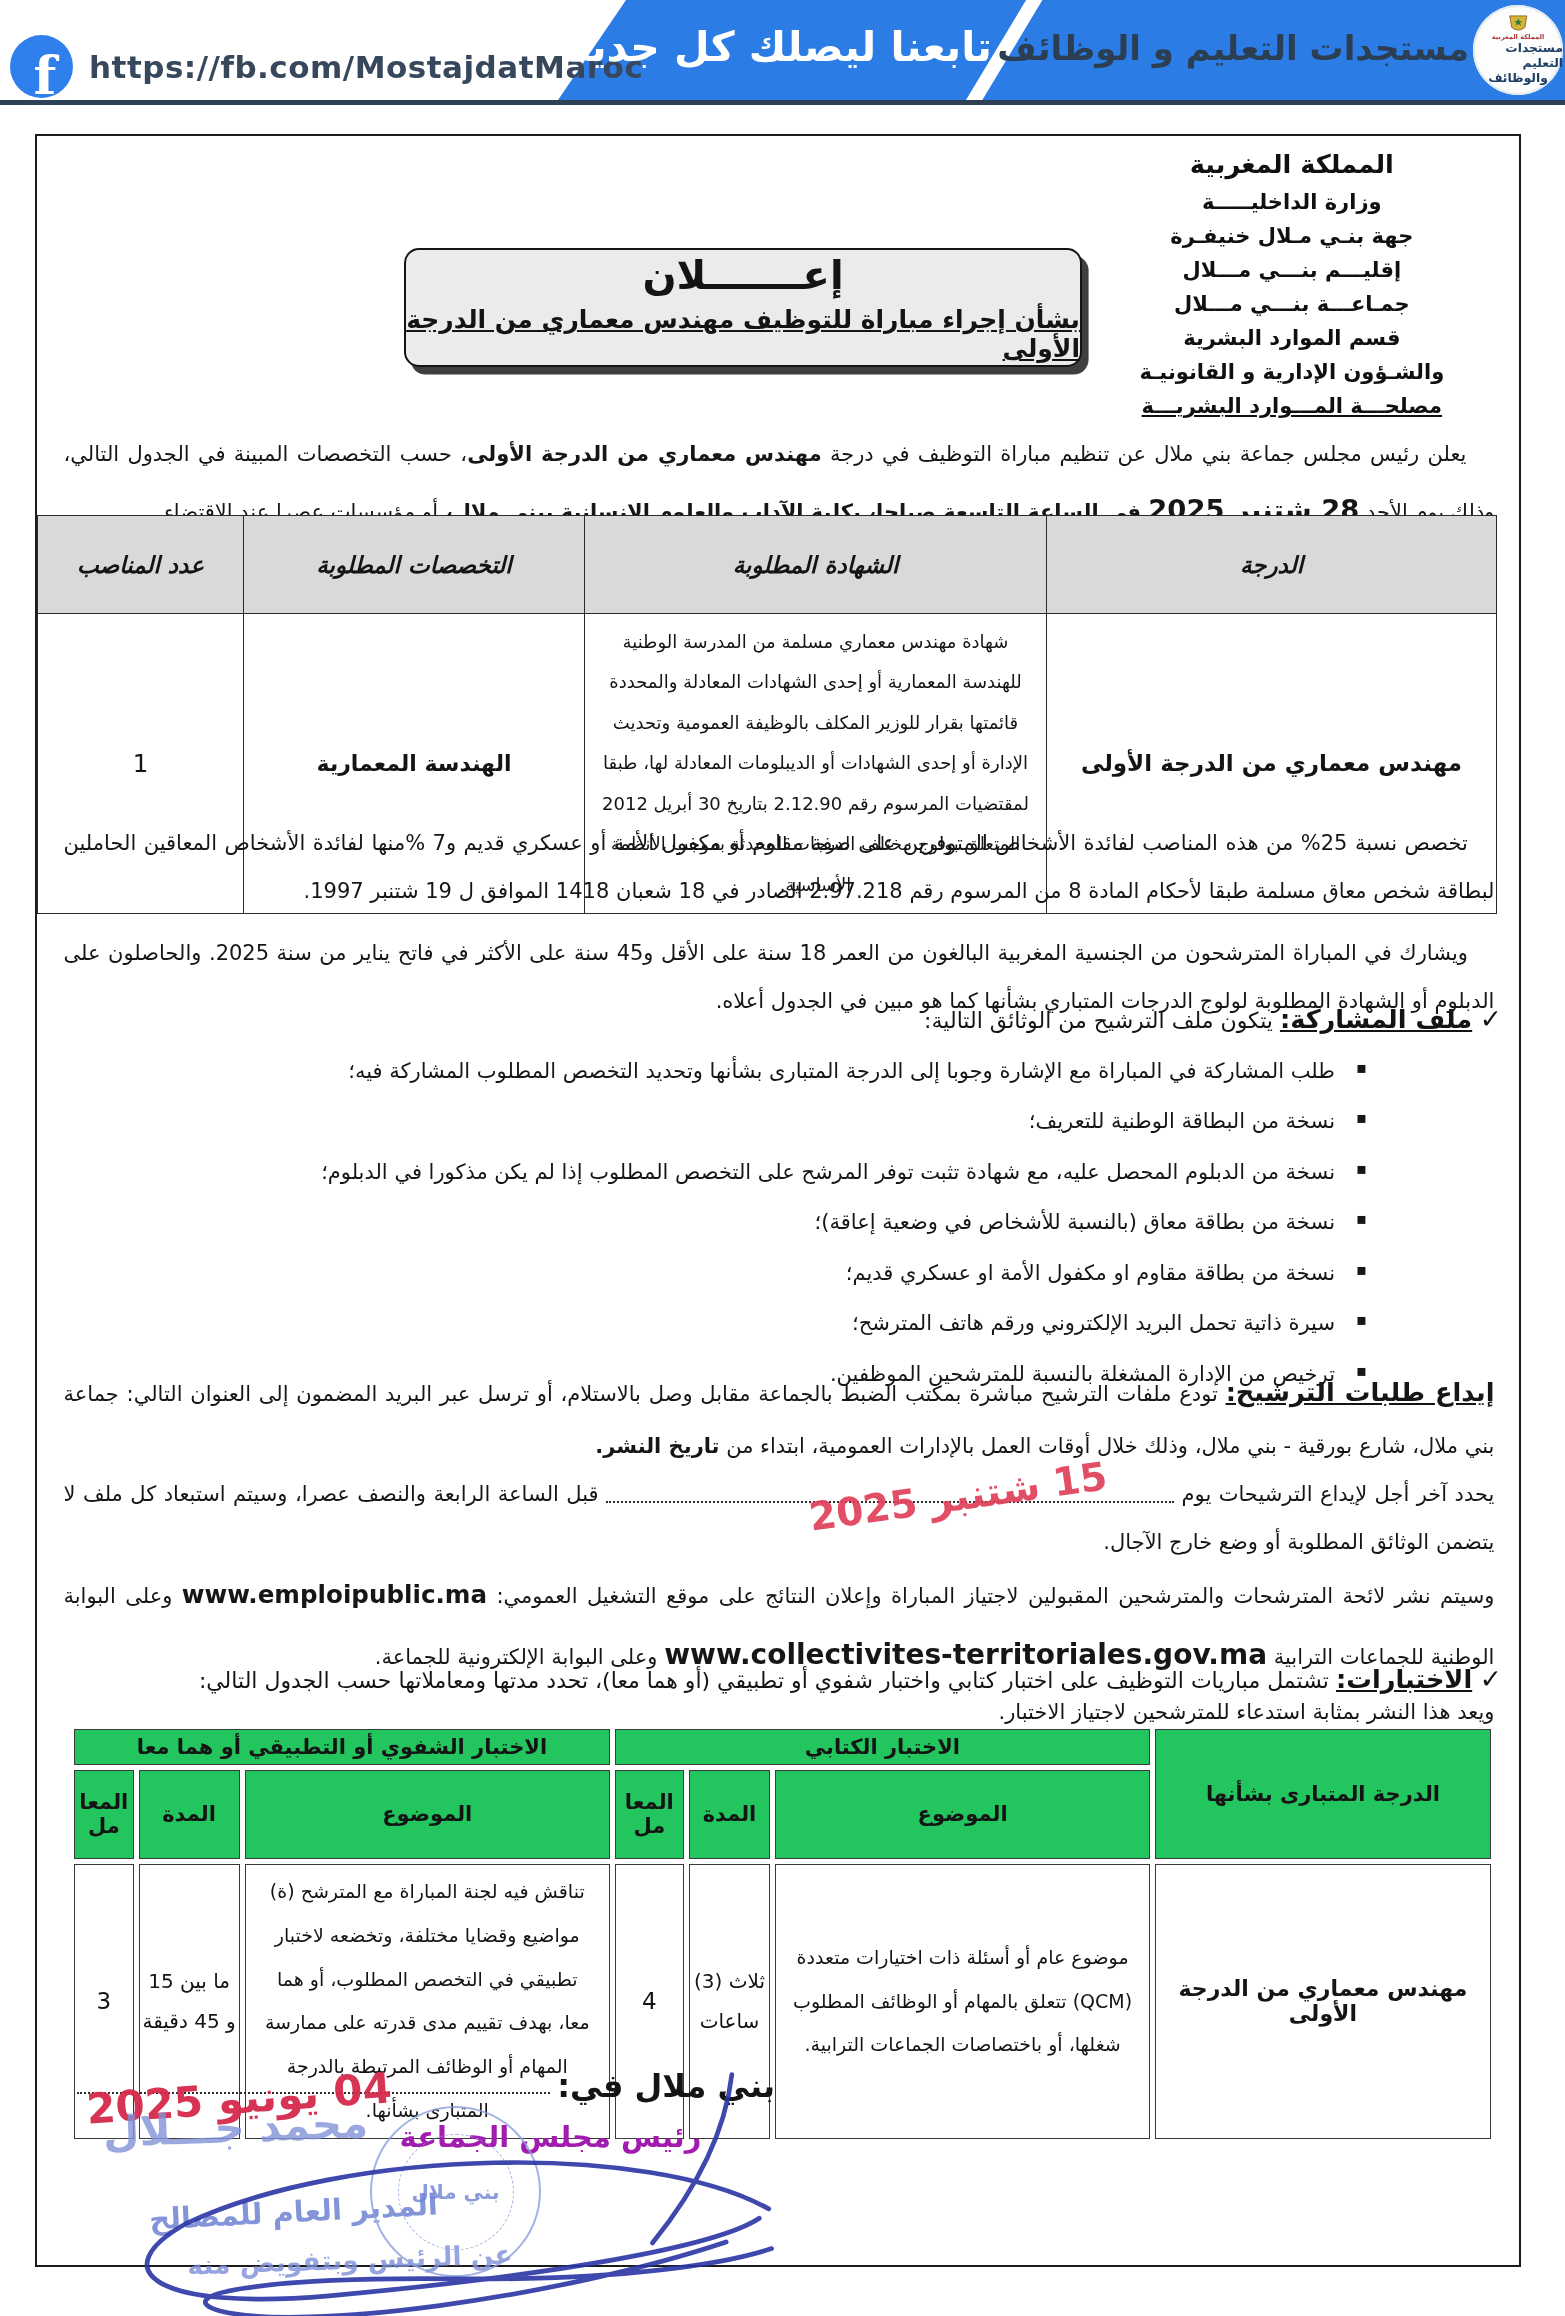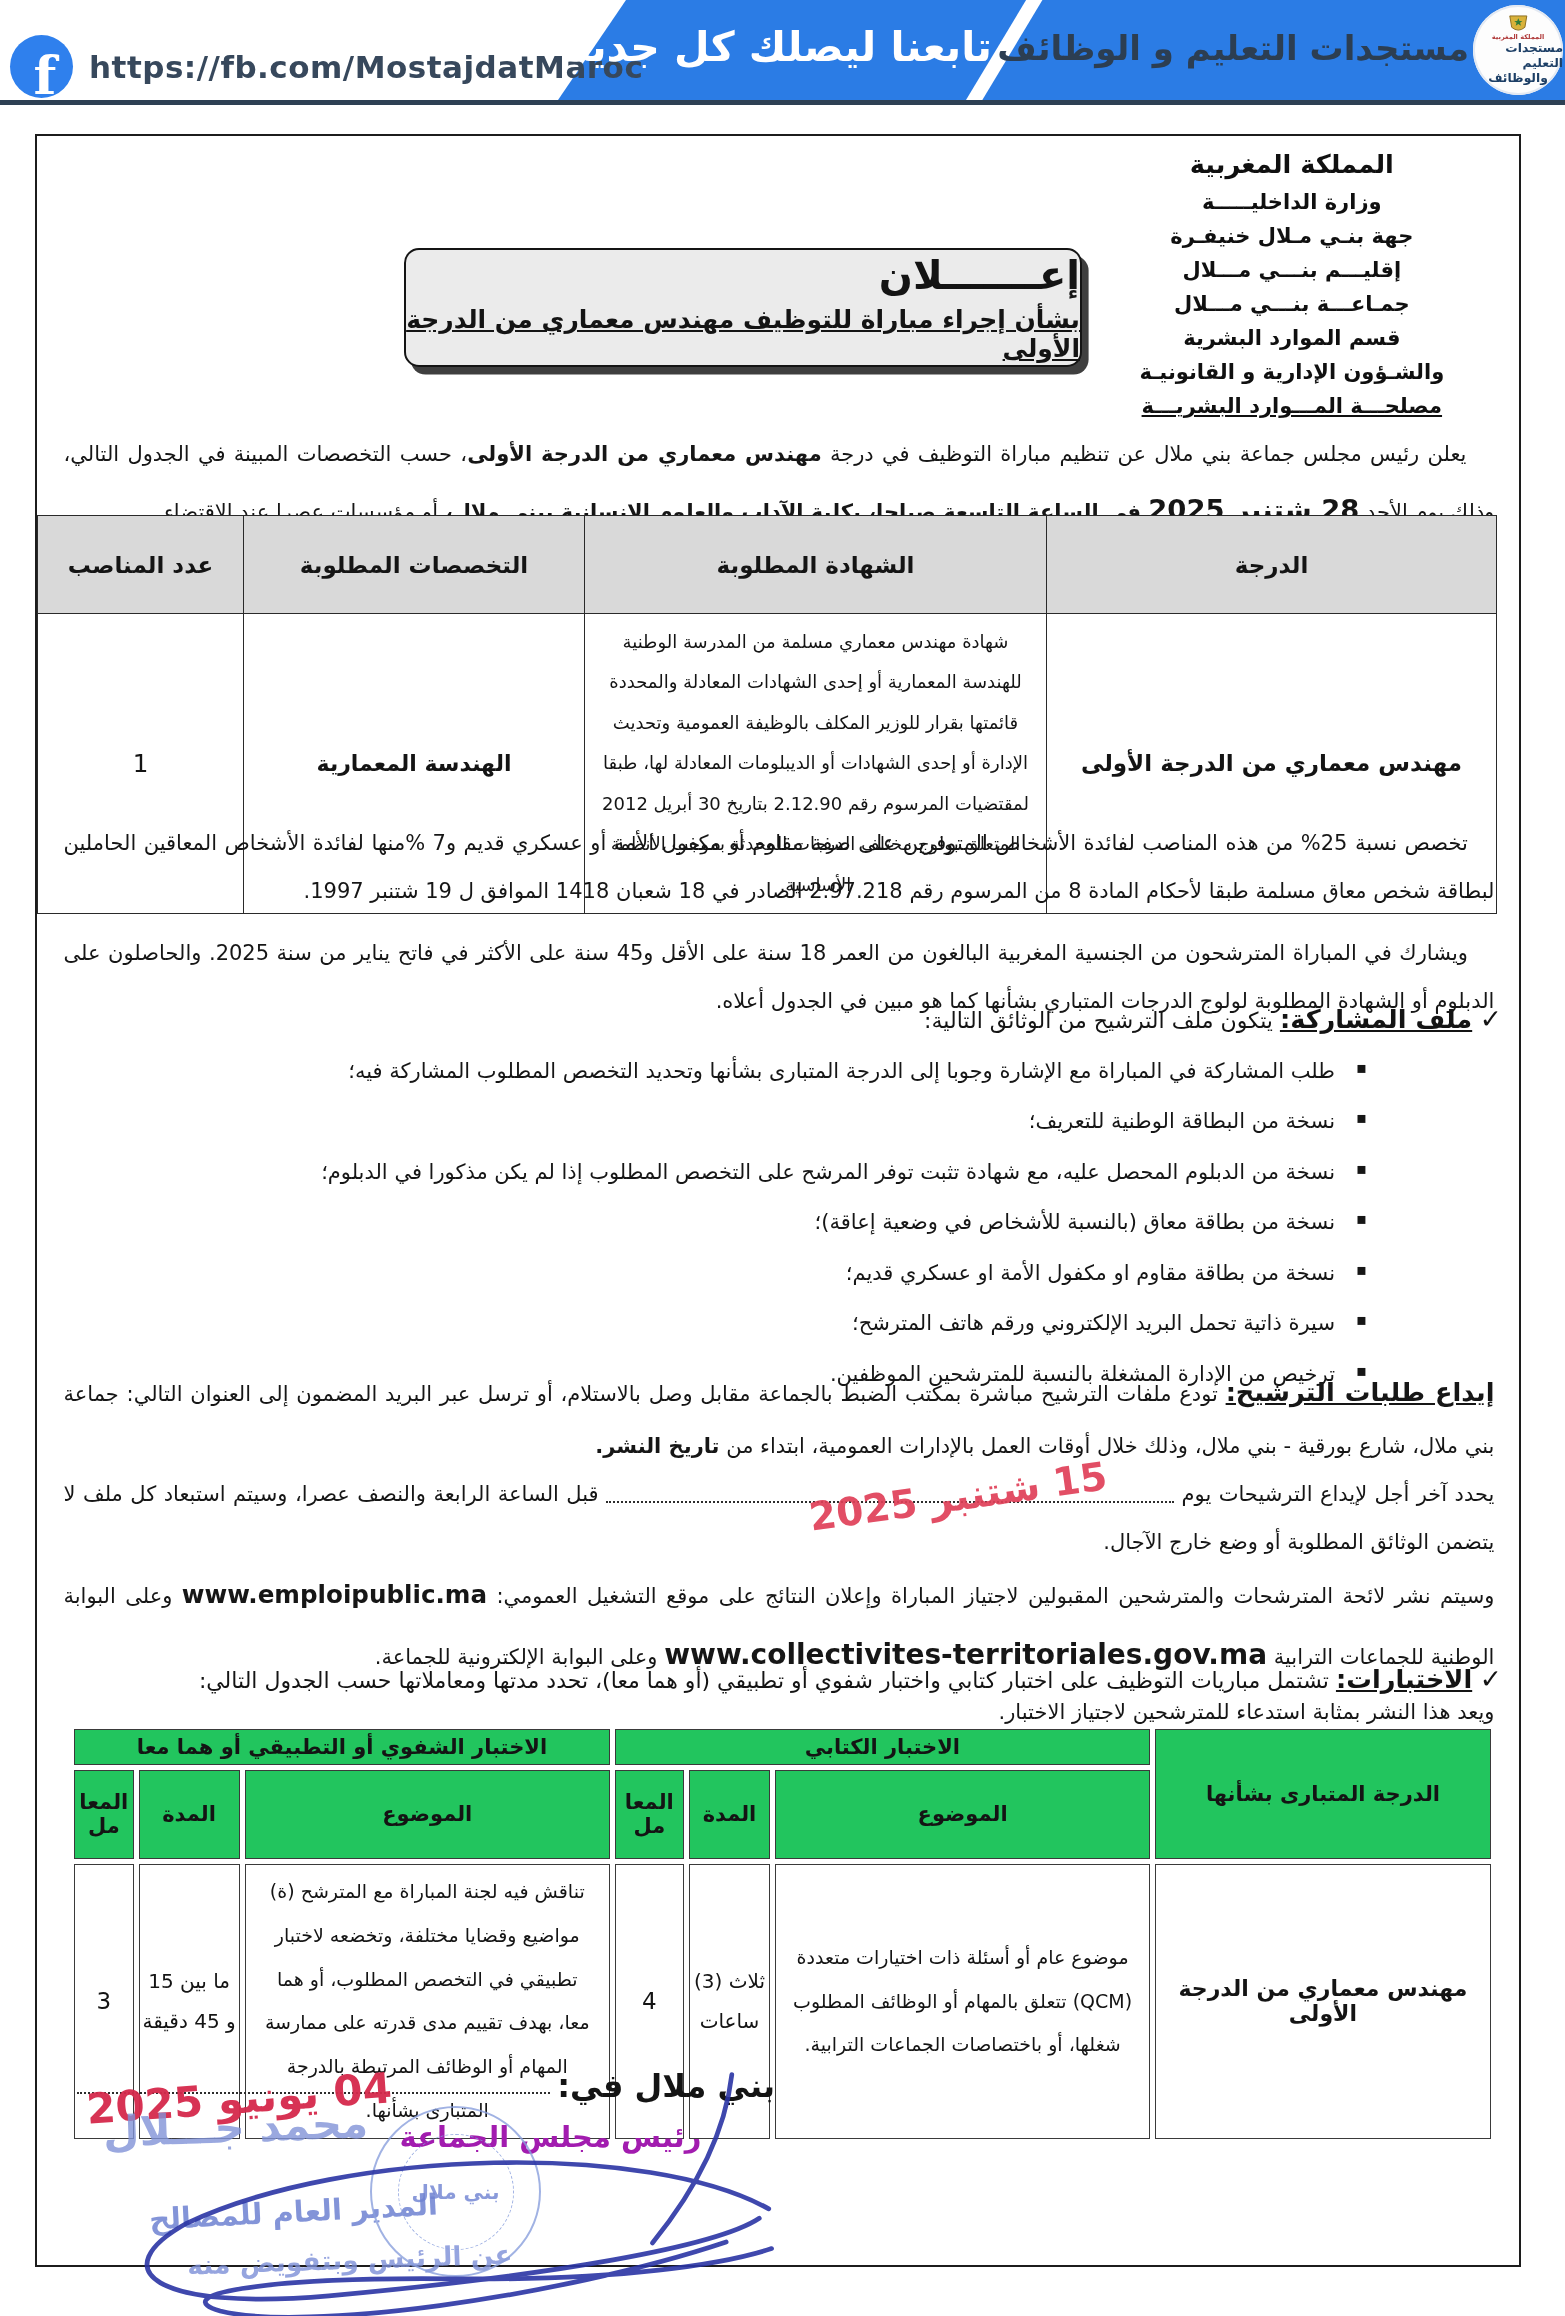--- a/index.html
+++ b/index.html
@@ -32,34 +32,34 @@
          background:#fff;direction:rtl;}
 
   .letterhead{position:absolute;top:7.6px;right:13.2px;width:428px;text-align:center;
               font-weight:bold;font-size:21px;line-height:1.62;color:#101010;}
   .letterhead .lh-line{display:block;}
   .letterhead .lh-line:first-child{font-size:25.6px;letter-spacing:0.9px;}
   .letterhead .lh-line:last-child{text-decoration:underline;}
 
   .title-box{position:absolute;top:112px;left:367px;width:674px;height:115px;background:#ebebeb;
              border:2.8px solid #141414;border-radius:15px;box-shadow:6.6px 7.6px 0 #3f3f3f;
-             display:flex;flex-direction:column;justify-content:center;gap:7.6px;}
+             display:flex;flex-direction:column;align-items:center;justify-content:center;gap:7.6px;}
   .title-box .t1t{font-size:40px;font-weight:bold;letter-spacing:1.9px;}
   .title-box .t2t{font-size:25px;font-weight:bold;text-decoration:underline;}
 
   .para{position:absolute;right:24.6px;left:26.5px;font-size:21px;line-height:2.3;text-align:justify;
         text-align-last:right;color:#161616;}
   .intro{top:273px;text-indent:28px;}
   .b{font-weight:bold;}
   .bignum{font-weight:bold;font-size:27.4px;}
 
   
   table{border-collapse:collapse;}
   .t1{position:absolute;top:379px;right:22px;width:1459px;table-layout:fixed;}
-  .t1 th{background:#d9d9d9;border:1.9px solid #2a2a2a;font-size:23px;font-weight:bold;height:95px;}
+  .t1 th{background:#d9d9d9;border:1.9px solid #2a2a2a;font-size:23px;font-weight:bold;height:95px;font-style:italic;}
   .t1 td{border:1.9px solid #2a2a2a;background:#fff;text-align:center;vertical-align:middle;height:185px;}
   .t1 .c-grade{font-weight:bold;font-size:23px;}
   .t1 .c-cert{font-size:18px;line-height:2.25;padding:7.6px 15px;text-align:center;}
   .t1 .c-spec{font-weight:bold;font-size:22px;}
   .t1 .c-posts{font-size:24.6px;}
 
   .quota{top:683px;}
   .quota p{margin:0 0 13.2px 0;text-indent:26.5px;}
 
   .check-line{position:absolute;right:17px;left:28px;font-size:22px;line-height:1.8;}

